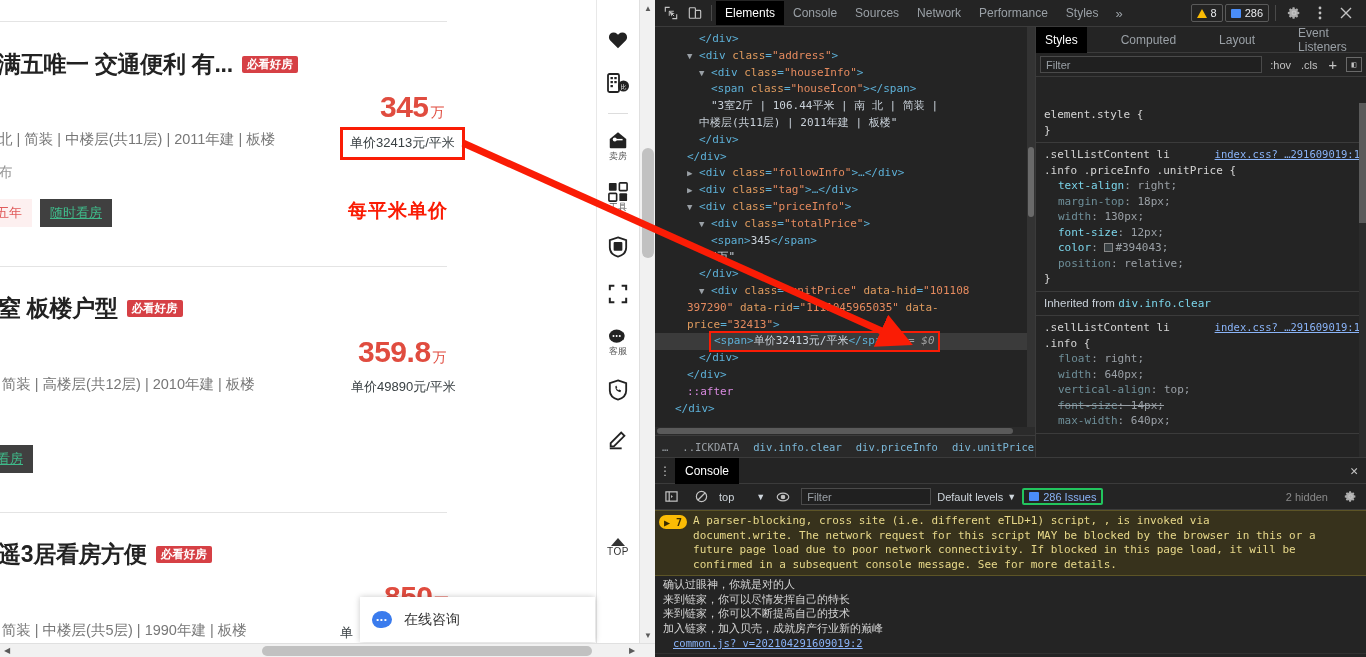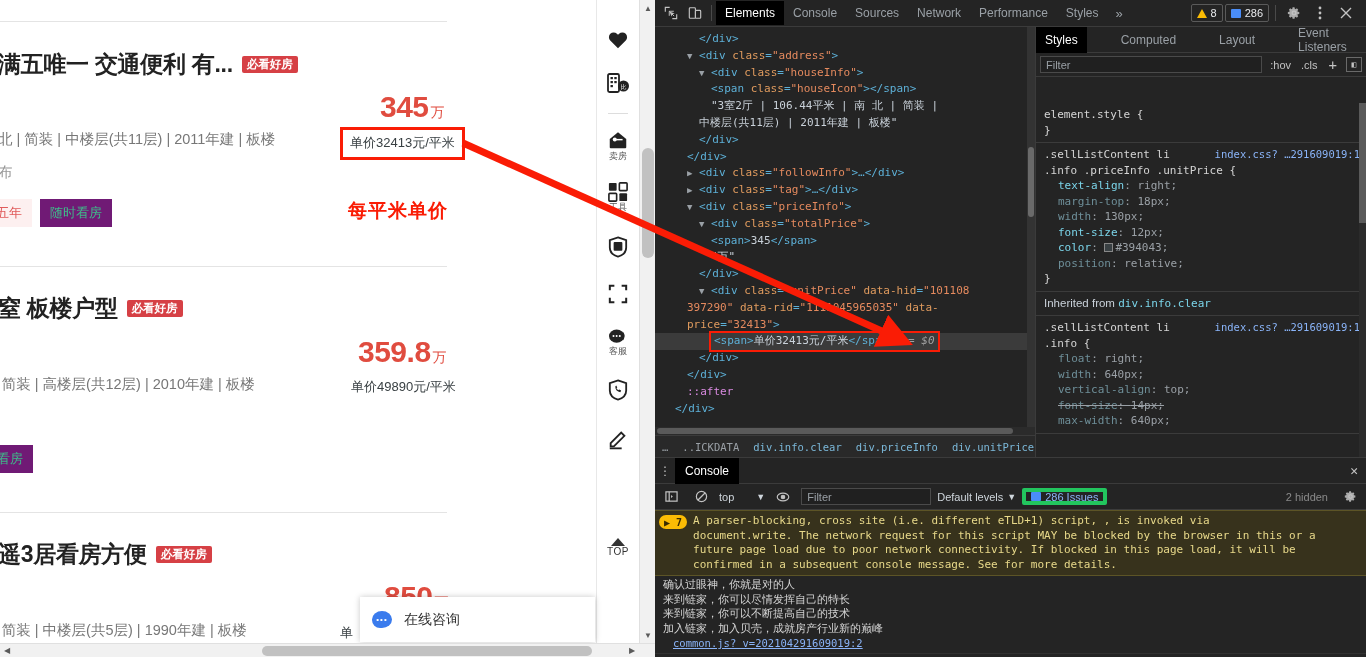--- a/index.html
+++ b/index.html
@@ -33,21 +33,21 @@
     background: #d64045; color: #fff; font-size: 11.5px; font-weight: bold;
     padding: 2px 5px 3px 5px; border-radius: 2px; line-height: 1.1;
   }
   .houseinfo {
     position: absolute; font-size: 14.5px; color: #777; white-space: nowrap;
   }
   .followinfo { position: absolute; font-size: 14.5px; color: #999; white-space: nowrap; }
   .tags { position: absolute; display: flex; gap: 8px; }
   .tag { font-size: 13px; padding: 5px 10px; white-space: nowrap; }
   .tag-pink { background: #fdf0f0; color: #e05b5b; }
-  .tag-green { background: #701a75; color: #3fba8a; }
+  .tag-green { background: #404040; color: #3fba8a; text-decoration: underline; }
 
   .total-price { position: absolute; white-space: nowrap; color: #e04c3f; }
   .total-price .num { font-size: 30px; font-weight: bold; letter-spacing: -0.5px; }
   .total-price .unit { font-size: 14px; font-weight: normal; margin-left: 2px; }
 
   .unit-price {
     position: absolute; font-size: 13px; color: #394043; white-space: nowrap;
   }
   .unit-price.boxed {
     border: 3px solid #fa1c05; padding: 4px 7px 5px 7px;
@@ -191,21 +191,21 @@
   .st-sidebtn { width: 16px; height: 15px; border: 1px solid #6a6a6a; color: #c3c3c3; font-size: 8px; display: flex; align-items: center; justify-content: center; }
 
   .st-body { position: absolute; left: 0; top: 76px; width: 330px; height: 354px; overflow: hidden; font-size: 11px; line-height: 15.5px; }
   .st-rule { padding: 4px 6px 4px 8px; border-bottom: 1px solid #3b3b3b; }
   .st-inherit {
     font-family: "Liberation Sans", sans-serif; font-size: 11.5px; color: #c9d1d9;
     padding: 4px 8px; border-bottom: 1px solid #3b3b3b; background: #242424;
   }
   .st-inherit .sel-name { color: #7bd5ea; font-family: "DejaVu Sans Mono", monospace; font-size: 11px; }
   .sel-txt { color: #d5d5d5; }
-  .src-link { color: #8ab4f8; float: right; font-size: 10.5px; }
+  .src-link { color: #8ab4f8; text-decoration: underline; float: right; font-size: 10.5px; }
   .prop { color: #9aa0a6; padding-left: 14px; }
   .prop .k { color: #7bd5ea; }
   .prop.active .k { color: #7bd5ea; }
   .prop.inactive { color: #9aa0a6; }
   .prop.inactive .k { color: #6e8f99; }
   .prop.strike { text-decoration: line-through; }
   .val { color: #9aa0a6; }
   .swatch { display: inline-block; width: 9px; height: 9px; background: #fff; border: 1px solid #888; vertical-align: -1px; margin-right: 2px; }
   .brace { color: #d5d5d5; }
 
@@ -214,21 +214,21 @@
 
   
   .drawer { position: absolute; left: 0; top: 457px; width: 711px; height: 200px; background: #242424; border-top: 1px solid #3b3b3b; }
   .dw-tabbar { height: 26px; display: flex; align-items: center; border-bottom: 1px solid #3b3b3b; }
   .dw-dots { width: 20px; text-align: center; color: #c3c3c3; font-size: 12px; }
   .dw-tab { font-family: "Liberation Sans", sans-serif; font-size: 12px; color: #fff; background: #000; padding: 0 10px; height: 26px; display: flex; align-items: center; }
   .dw-close { margin-left: auto; padding-right: 8px; color: #c3c3c3; font-size: 13px; }
   .dw-toolbar { height: 26px; display: flex; align-items: center; gap: 6px; padding: 0 4px; border-bottom: 1px solid #3b3b3b; font-family: "Liberation Sans", sans-serif; font-size: 11px; color: #cfd6dc; }
   .dw-sel { display: flex; align-items: center; gap: 22px; color: #cfd6dc; }
   .dw-filter { width: 130px; height: 17px; background: #202020; border: 1px solid #4a4a4a; color: #9aa0a6; font-size: 11px; padding: 0 5px; display: flex; align-items: center; }
-  .dw-issues { display: flex; align-items: center; gap: 4px; border: 4px solid #22c55e; border-radius: 2px; padding: 1px 5px; color: #8ab4f8; height: 17px; font-size: 11px; }
+  .dw-issues { display: flex; align-items: center; gap: 4px; border: 2px solid #22c55e; border-radius: 2px; padding: 1px 5px; color: #8ab4f8; height: 17px; font-size: 11px; }
   .dw-hidden { margin-left: auto; color: #8a8a8a; font-size: 11px; padding-right: 4px; }
 
   .dw-msgs { position: absolute; left: 0; top: 52px; width: 711px; height: 148px; overflow: hidden; font-size: 11px; line-height: 15px; }
   .msg-warn {
     background: #37321c; border-top: 1px solid #5c5426; border-bottom: 1px solid #5c5426;
     color: #e8d98a; padding: 3px 6px 3px 4px; display: flex; gap: 6px;
   }
   .warn-count {
     background: #fbbc04; color: #3a2c00; border-radius: 9px; font-size: 10px; font-weight: bold;
     padding: 0 5px; height: 14px; display: inline-flex; align-items: center; gap: 2px; flex: none; margin-top: 1px;

